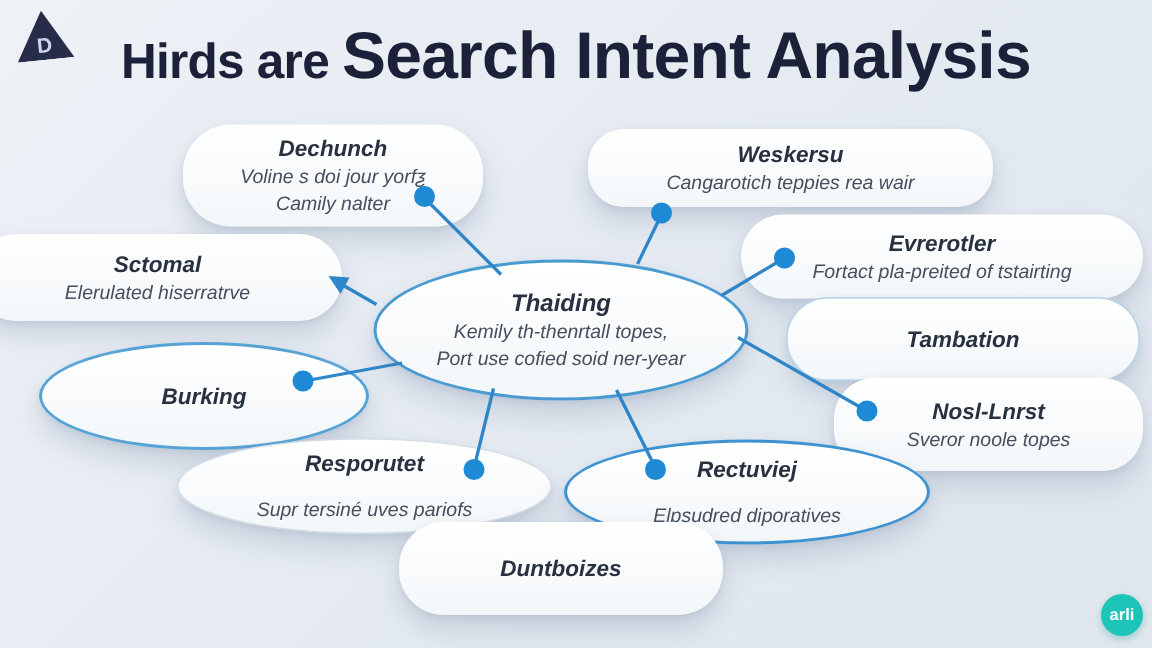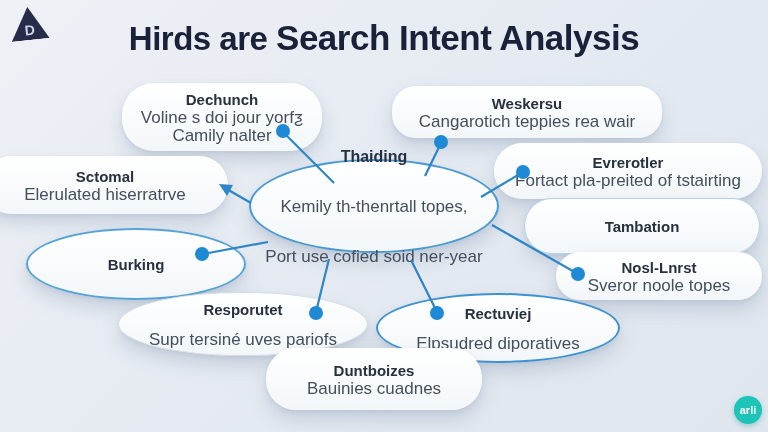--- a/index.html
+++ b/index.html
@@ -8,21 +8,21 @@
     background:linear-gradient(135deg,#eef1f6 0%,#e6ebf2 45%,#dfe6ee 100%);
     font-family:"Liberation Sans", sans-serif;
   }
   
   .title{
     position:absolute; top:18px; left:0; width:100%; margin:0;
     text-align:center; color:#1b2138; letter-spacing:-0.5px;
     font-size:33px; line-height:40px; white-space:nowrap;
   }
   .title .t-prefix{font-weight:700;}
-  .title .t-main{font-weight:800; font-size:35px;}
+  .title .t-main{font-weight:800; font-size:44px;}
   
   .logo-tri{
     position:absolute; left:10px; top:7px; width:38px; height:33px;
     background:#272c49; clip-path:polygon(50% 0, 100% 100%, 0 100%);
     transform:rotate(-6deg);
     display:flex; align-items:flex-end; justify-content:center;
   }
   .logo-tri span{color:#ccd3ea; font-size:14px; font-weight:700; line-height:20px;}
   .badge-teal{
     position:absolute; left:734px; top:396px; width:28px; height:28px;
@@ -31,34 +31,35 @@
     box-shadow:0 2px 5px rgba(30,150,145,.35);
   }
   .badge-teal span{color:#ffffff; font-size:11px; font-weight:700;}
   
   .node{
     position:absolute; z-index:2;
     display:flex; flex-direction:column; align-items:center; justify-content:center;
     text-align:center; padding:14px 10px; box-sizing:border-box;
     background:linear-gradient(180deg,#ffffff 0%,#f3f7fa 100%);
     box-shadow:0 10px 18px rgba(120,140,165,.28), 0 2px 4px rgba(120,140,165,.15);
+    font-style:italic;
   }
   .n-title{font-size:15px; font-weight:700; color:#28313f; line-height:19px;}
-  .n-line{font-size:17px; font-weight:400; color:#454f5d; line-height:17.5px;}
+  .n-line{font-size:13px; font-weight:400; color:#454f5d; line-height:17.5px;}
   .pill{border-radius:30px;}
   .oval{border-radius:50%;gap:12px;}
-  #n-center{left:249px; top:159px; width:250px; height:94px; border:2.5px solid #4a9ad2; border-radius:50%; z-index:3;gap:32px;}
+  #n-center{left:249px; top:173px; width:250px; height:94px; border:2.5px solid #4a9ad2; border-radius:50%; z-index:3;}
   #n-center .n-title{font-size:16px;}
   #n0{left:122px; top:83px;  width:200px; height:68px; border-radius:32px;}
   #n1{left:392px; top:86px;  width:270px; height:52px; border-radius:24px;}
   #n2{left:-18px; top:156px; width:246px; height:58px; border-radius:29px;}
   #n3{left:26px;  top:228px; width:220px; height:72px; border:2px solid #57a3d6;}
   #n4{left:494px; top:143px; width:268px; height:56px; border-radius:28px;}
   #n5{left:524px; top:198px; width:236px; height:56px; border-radius:28px; border:1.5px solid #b5d3e8;}
-  #n6{left:556px; top:252px; width:206px; height:48px; border-radius:27px;}
+  #n6{left:556px; top:252px; width:206px; height:62px; border-radius:27px;}
   #n7{left:118px; top:292px; width:250px; height:64px; border:1.5px solid #d6dde5;}
   #n8{left:376px; top:293px; width:244px; height:70px; border:2px solid #3e92d1;}
   #n9{left:266px; top:348px; width:216px; height:62px; border-radius:30px;}
   
   .links{position:absolute; left:0; top:0; width:768px; height:432px; z-index:4; pointer-events:none;}
   .links line{stroke:#2e85c7; stroke-width:2.2;}
   .links circle{fill:#1e8ad6;}
   .links polygon{fill:#2e85c7;}
 </style>
 </head>
@@ -111,21 +112,20 @@
     <div class="n-line">Supr tersiné uves pariofs</div>
   </div>
 
   <div class="node oval" id="n8">
     <div class="n-title">Rectuviej</div>
     <div class="n-line">Elpsudred diporatives</div>
   </div>
 
   <div class="node pill" id="n9">
     <div class="n-title">Duntboizes</div>
-    <div class="n-line">Bauinies cuadnes</div>
   </div>
 
   <div class="node" id="n-center">
     <div class="n-title">Thaiding</div>
     <div class="n-line">Kemily th-thenrtall topes,</div>
     <div class="n-line">Port use cofied soid ner-year</div>
   </div>
 
   <svg class="links" viewBox="0 0 768 432" aria-hidden="true">
     <line x1="334" y1="183" x2="283" y2="132"></line>

